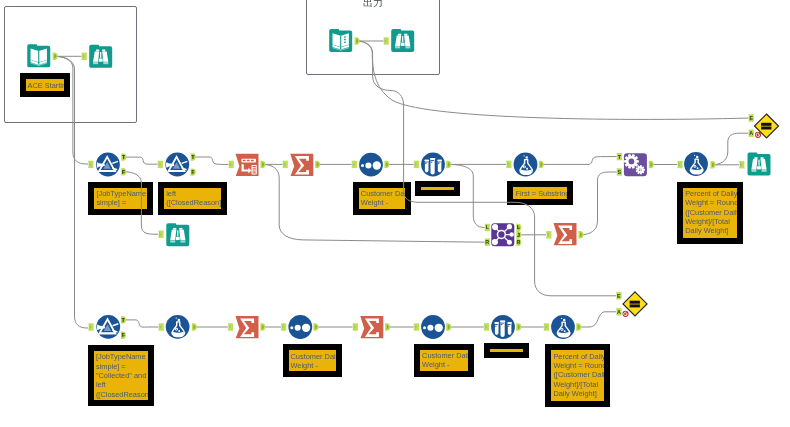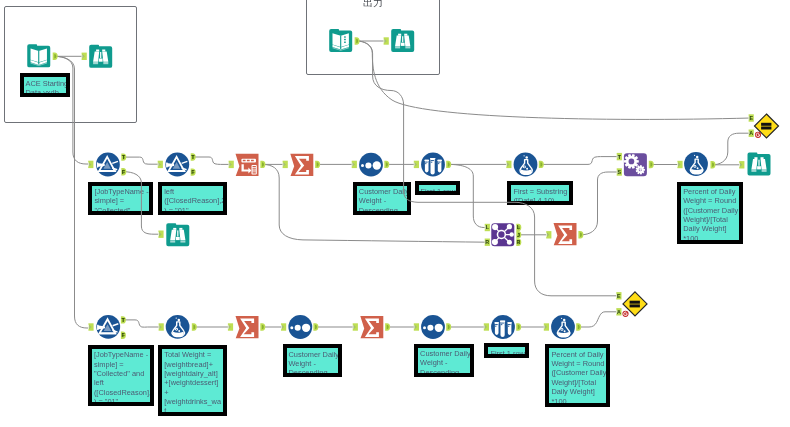--- a/index.html
+++ b/index.html
@@ -8,21 +8,21 @@
        font-family:"Liberation Sans",sans-serif;
        -webkit-font-smoothing:antialiased;}
   #canvas{position:relative;width:790px;height:427px;background:#ffffff;overflow:hidden;}
   svg.layer{position:absolute;left:0;top:0;width:790px;height:427px;overflow:visible;}
   #wires{z-index:4;}
   #tools{z-index:5;}
   .container-box{position:absolute;border:1px solid #6f7278;background:transparent;
       border-radius:2px;box-sizing:border-box;z-index:0;}
   .container-title{position:absolute;font-size:10px;color:#3b3f46;text-align:center;
       white-space:nowrap;z-index:0;line-height:11px;}
-  .tool-label{position:absolute;border:4px solid #000000;background:#5eead4;
+  .tool-label{position:absolute;border:6px solid #000000;background:#eab308;
       box-sizing:border-box;font-size:7.4px;line-height:9.35px;color:#4c5b73;
       padding:1.5px 0.5px 1px 2px;z-index:3;overflow:hidden;
       font-family:"Liberation Sans",sans-serif;white-space:pre;}
 </style>
 </head>
 <body>
 
 <div id="canvas">
   <svg class="layer" id="wires" viewBox="0 0 790 427">
       <path d="M54.9,56.3 L84.2,56.3" fill="none" stroke="#8b8b8b" stroke-width="1"></path>
@@ -668,27 +668,20 @@
 ([Customer Daily
 Weight]/[Total
 Daily Weight]
 *100...</div>
     <div class="tool-label" style="left: 87.9px; top: 344.8px; width: 66.2px; height: 61.5px;">[JobTypeName -
 simple] =
 "Collected" and
 left
 ([ClosedReason],2
 ) = "01"</div>
-    <div class="tool-label" style="left: 158.3px; top: 344.7px; width: 68.4px; height: 71.5px;">Total Weight =
-[weightbread]+
-[weightdairy_alt]
-+[weightdessert]
-+
-[weightdrinks_wa
-t...</div>
     <div class="tool-label" style="left: 282.5px; top: 344px; width: 59px; height: 32.5px;">Customer Daily
 Weight -
 Descending</div>
     <div class="tool-label" style="left: 414.1px; top: 343.6px; width: 59.8px; height: 33px;">Customer Daily
 Weight -
 Descending</div>
     <div class="tool-label" style="left: 484.4px; top: 343.3px; width: 45px; height: 14.3px;">First 1 rows</div>
     <div class="tool-label" style="left: 545.4px; top: 344.3px; width: 65px; height: 62.5px;">Percent of Daily
 Weight = Round
 ([Customer Daily

